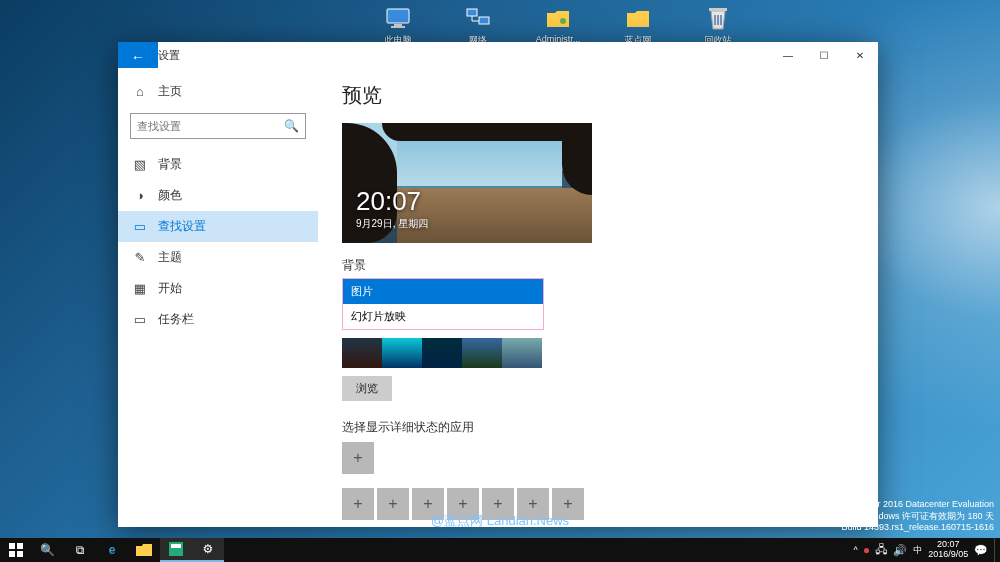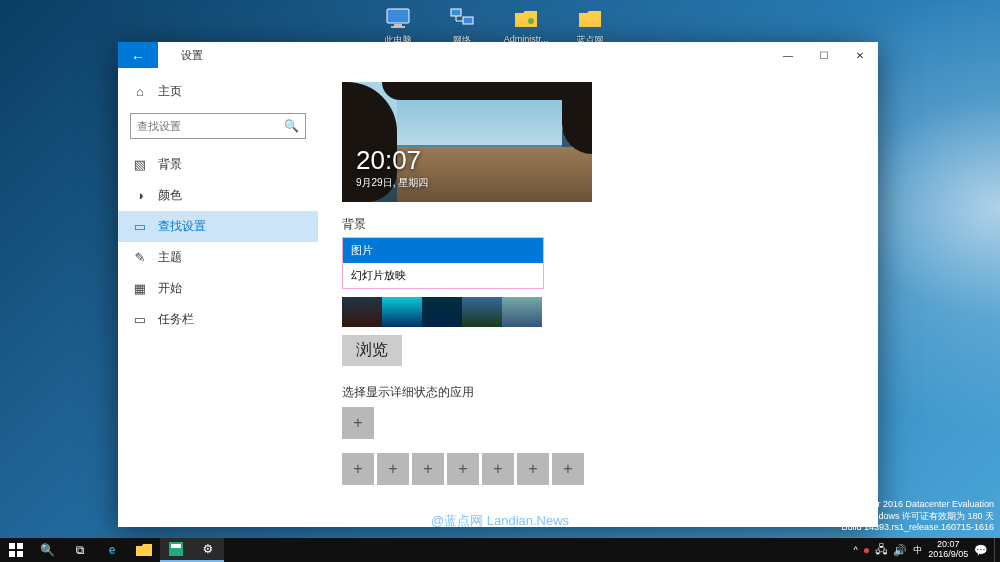--- a/index.html
+++ b/index.html
@@ -2,30 +2,30 @@
 <html><head>
 <meta charset="utf-8">
 <style>
   * { margin: 0; padding: 0; box-sizing: border-box; font-family: "Microsoft YaHei", "Segoe UI", sans-serif; }
   body { width: 1000px; height: 562px; overflow: hidden; position: relative; background: linear-gradient(135deg, #0a3d62 0%, #1e6091 30%, #2a7fb8 60%, #4ca6d8 100%); }
   
   
   .bg-light { position: absolute; right: 0; top: 0; width: 420px; height: 520px; background: radial-gradient(ellipse at 100% 40%, rgba(255,255,255,0.6) 0%, rgba(255,255,255,0.15) 25%, transparent 50%); pointer-events: none; }
   
   
-  .desktop-icons { position: absolute; top: 4px; left: 370px; display: flex; gap: 8px; }
+  .desktop-icons { position: absolute; top: 4px; left: 370px; display: flex; gap: 24px; }
   .desk-icon { display: flex; flex-direction: column; align-items: center; width: 56px; cursor: default; }
   .desk-icon .ic { width: 28px; height: 28px; display: flex; align-items: center; justify-content: center; font-size: 20px; color: #fff; }
   .desk-icon .lbl { color: #fff; font-size: 9px; margin-top: 2px; text-align: center; text-shadow: 0 1px 2px rgba(0,0,0,0.7); }
   
   
   .win { position: absolute; left: 118px; top: 42px; width: 760px; height: 485px; background: #fff; box-shadow: 0 5px 30px rgba(0,0,0,0.5); display: flex; flex-direction: column; }
   .titlebar { height: 26px; display: flex; align-items: stretch; background: #fff; border-bottom: 0; }
   .titlebar .back { width: 40px; background: #0078d7; color: #fff; display: flex; align-items: center; justify-content: center; font-size: 14px; }
-  .titlebar .ttl { flex: 1; display: flex; align-items: center; padding-left: 23px; font-size: 11px; color: #333; }
+  .titlebar .ttl { flex: 1; display: flex; align-items: center; padding-left: 0; font-size: 11px; color: #333; }
   .winbtns { display: flex; }
   .winbtns div { width: 36px; display: flex; align-items: center; justify-content: center; font-size: 10px; color: #333; }
   
   .body { flex: 1; display: flex; overflow: hidden; }
   .sidebar { width: 200px; padding: 8px 0; background: #fff; }
   .home-row, .nav-item { display: flex; align-items: center; gap: 10px; padding: 7px 14px; font-size: 12px; color: #333; cursor: default; }
   .home-row .ic, .nav-item .ic { width: 16px; text-align: center; font-size: 13px; color: #444; }
   .nav-item.active { background: #cce4f7; color: #0078d7; }
   .nav-item.active .ic { color: #0078d7; }
   .search-box { margin: 6px 12px 10px; border: 1px solid #999; height: 26px; display: flex; align-items: center; padding: 0 6px; }
@@ -52,21 +52,21 @@
   .dropdown .opt.sel { background: #0078d7; color: #fff; }
   
   .thumbs { display: flex; gap: 0; margin-bottom: 8px; }
   .thumb { width: 40px; height: 30px; background: #357; border: 0; }
   .t1 { background: linear-gradient(#234,#321810); }
   .t2 { background: linear-gradient(#0bc7d9,#036); }
   .t3 { background: linear-gradient(#012d3f,#024); }
   .t4 { background: linear-gradient(#3567a0,#1a3a1a); }
   .t5 { background: linear-gradient(#7aa,#357); }
   
-  .browse-btn { padding: 5px 14px; font-size: 16px; background: #ccc; border: none; color: #222; margin-bottom: 18px; cursor: default; }
+  .browse-btn { padding: 5px 14px; font-size: 11px; background: #ccc; border: none; color: #222; margin-bottom: 18px; cursor: default; }
   
   .plus-box { width: 32px; height: 32px; background: #b8b8b8; display: flex; align-items: center; justify-content: center; font-size: 16px; color: #555; cursor: default; }
   .plus-row { display: flex; gap: 3px; margin-top: 6px; margin-bottom: 14px; }
   
   
   .wm-bottom { position: absolute; left: 50%; transform: translateX(-50%); bottom: 32px; color: #7fc3ff; font-size: 13px; }
   .wm-right { position: absolute; right: 6px; bottom: 28px; color: #fff; font-size: 9px; text-align: right; line-height: 1.3; }
   
   
   .taskbar { position: absolute; left: 0; right: 0; bottom: 0; height: 24px; background: #101010; display: flex; align-items: stretch; }
@@ -117,20 +117,30 @@
     <div class="lbl">Administr...</div>
   </div>
   <div class="desk-icon">
     <div class="ic">
         <svg width="26" height="22" viewBox="0 0 26 22">
           <path d="M2 6 L10 6 L12 4 L24 4 L24 20 L2 20 Z" fill="#ffcf4b"></path>
         </svg>
       </div>
     <div class="lbl">蓝点网</div>
   </div>
+  <div class="desk-icon">
+    <div class="ic">
+        <svg width="22" height="26" viewBox="0 0 22 26">
+          <path d="M4 6 L18 6 L16 24 L6 24 Z" fill="#e8e8e8" stroke="#aaa"></path>
+          <rect x="2" y="3" width="18" height="3" fill="#ccc"></rect>
+          <path d="M8 10 L8 20 M11 10 L11 20 M14 10 L14 20" stroke="#46a" stroke-width="1.3"></path>
+        </svg>
+      </div>
+    <div class="lbl">回收站</div>
+  </div>
 </div>
 
 <div class="win">
   <div class="titlebar">
     <div class="back">←</div>
     <div class="ttl">设置</div>
     <div class="winbtns">
       <div>—</div>
       <div>☐</div>
       <div>✕</div>
@@ -165,20 +175,21 @@
       <div class="nav-item">
           <span class="ic">▦</span>
           <span>开始</span>
         </div>
       <div class="nav-item">
           <span class="ic">▭</span>
           <span>任务栏</span>
         </div>
     </div>
     <div class="content">
+      <h1>预览</h1>
       <div class="preview-img">
         <div class="sky"></div>
           <div class="water"></div>
           <div class="beach"></div>
         <div class="cave-top"></div>
           <div class="cave-left"></div>
           <div class="cave-right"></div>
         <div class="preview-txt">
           <div class="time">20:07</div>
           <div class="date">9月29日, 星期四</div>

